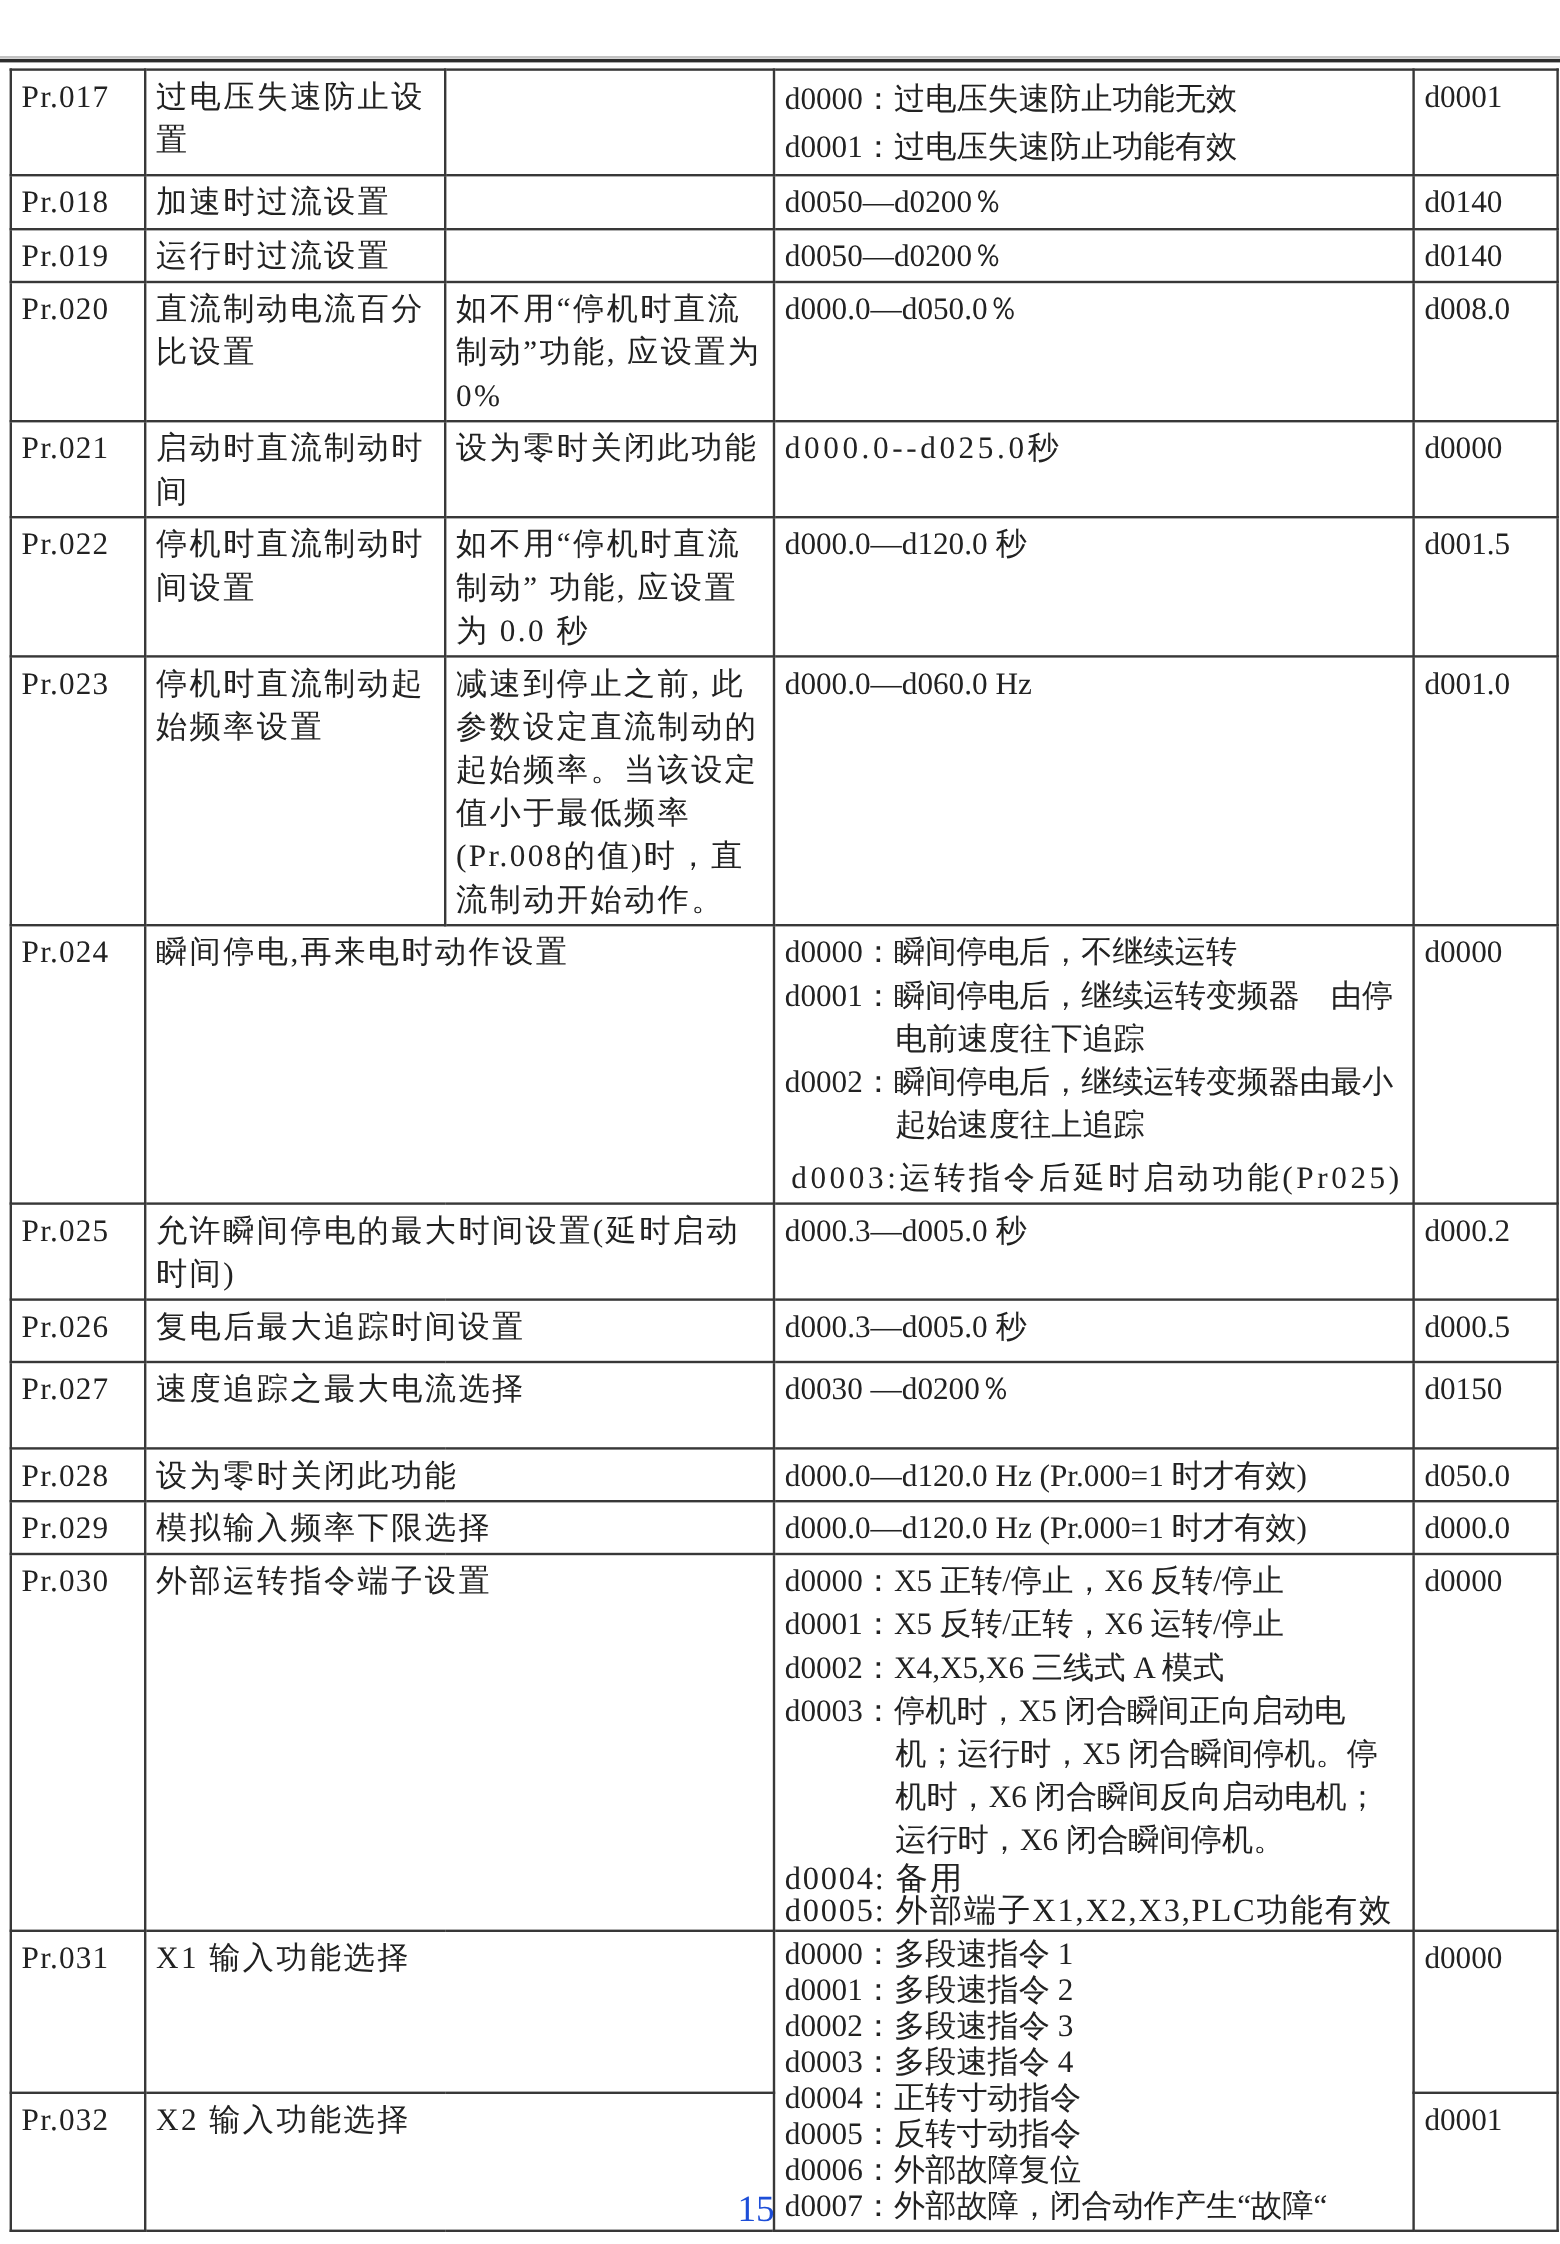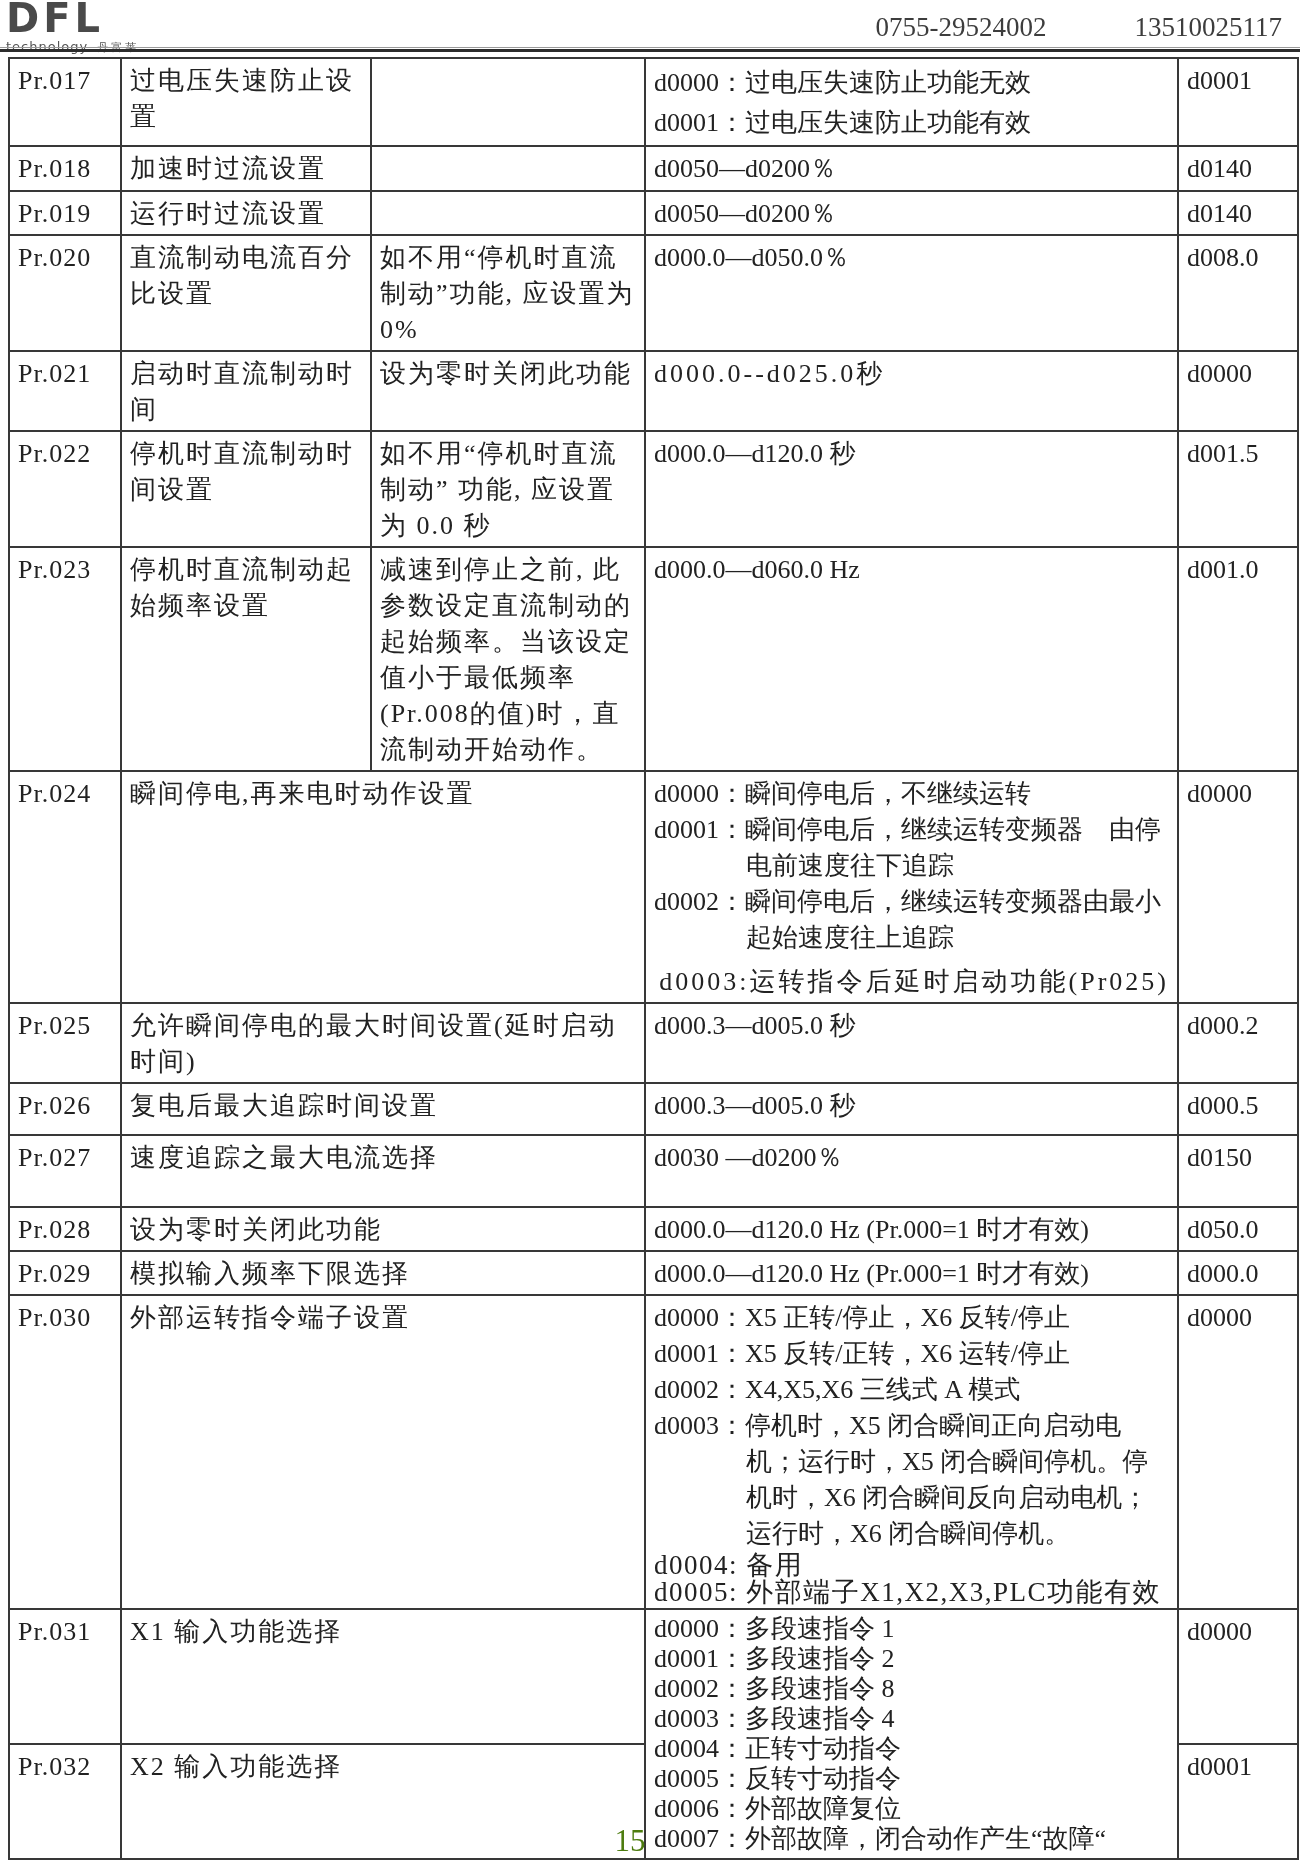--- a/index.html
+++ b/index.html
@@ -52,39 +52,28 @@
   .opt-tall { line-height:40px; }
   .spaced { letter-spacing:3px; }
   .opt.small { font-size:27px; line-height:27px; letter-spacing:1.5px; padding-left:70px; text-indent:-70px; }
   .gap-top { margin-top:8px;text-align:right; }
   td.c-shared { padding-top:8px; }
   td.c-shared .opt { padding-left:0; text-indent:0; line-height:30px; }
 
   
   .page-number {
     position:absolute; top:1823px; left:0; width:1260px;
-    text-align:center; font-size:31px; color:#4d7c0f;
+    text-align:center; font-size:31px; color:#1d4ed8;
   }
 </style>
 </head>
 <body>
 
 <div class="page">
 
-  <div class="hdr">
-    <div class="logo">
-      <div class="logo-main">DFL</div>
-      <div class="logo-sub-row">
-        <span class="logo-sub">technology</span><span class="logo-cn">丹富莱</span>
-      </div>
-    </div>
-    <div class="phones">
-      <span class="phone1">0755-29524002</span><span class="phone2">13510025117</span>
-    </div>
-  </div>
   <div class="rule-thin"></div>
   <div class="rule-thick"></div>
 
   <table class="params">
     <colgroup>
       <col style="width:112px">
         <col style="width:250px">
         <col style="width:274px">
         <col style="width:533px">
         <col style="width:120px">
@@ -210,21 +199,21 @@
       </td>
       <td class="c-def">d0000</td>
     </tr>
 
     <tr style="height:135px">
       <td class="c-id">Pr.031</td>
       <td class="c-name" colspan="2">X1 输入功能选择</td>
       <td class="c-range c-shared" rowspan="3">
         <div class="opt">d0000：多段速指令 1</div>
         <div class="opt">d0001：多段速指令 2</div>
-        <div class="opt">d0002：多段速指令 8</div>
+        <div class="opt">d0002：多段速指令 3</div>
         <div class="opt">d0003：多段速指令 4</div>
         <div class="opt">d0004：正转寸动指令</div>
         <div class="opt">d0005：反转寸动指令</div>
         <div class="opt">d0006：外部故障复位</div>
         <div class="opt">d0007：外部故障，闭合动作产生“故障“</div>
 
       </td>
       <td class="c-def">d0000</td>
     </tr>
 

